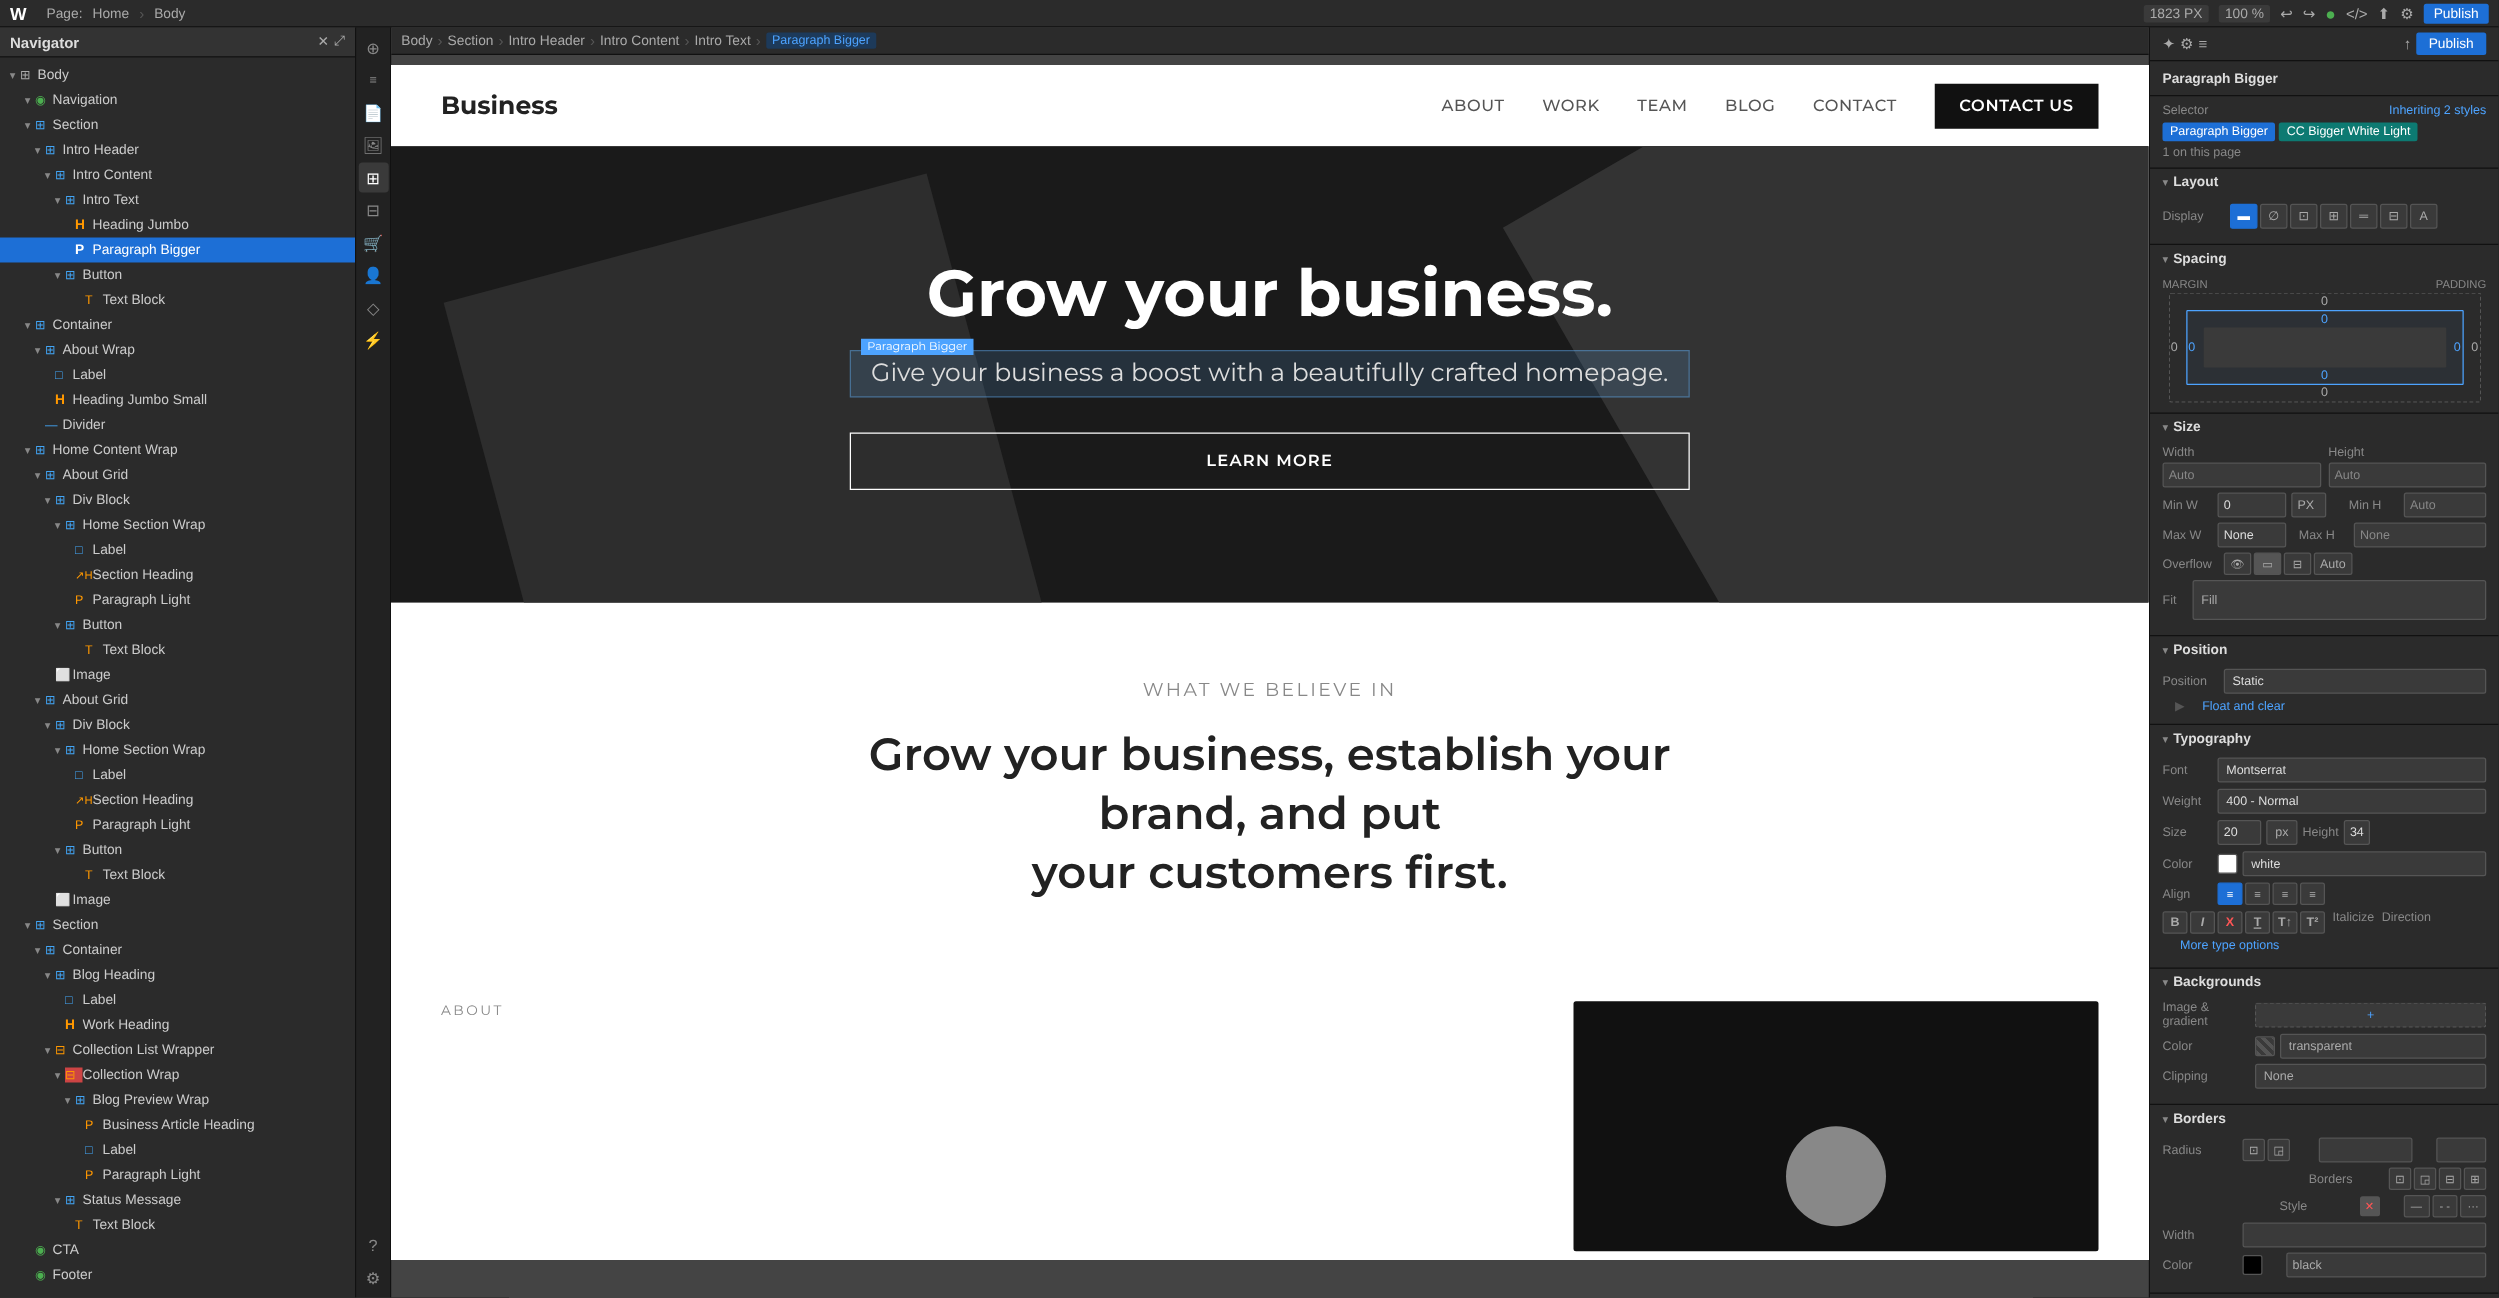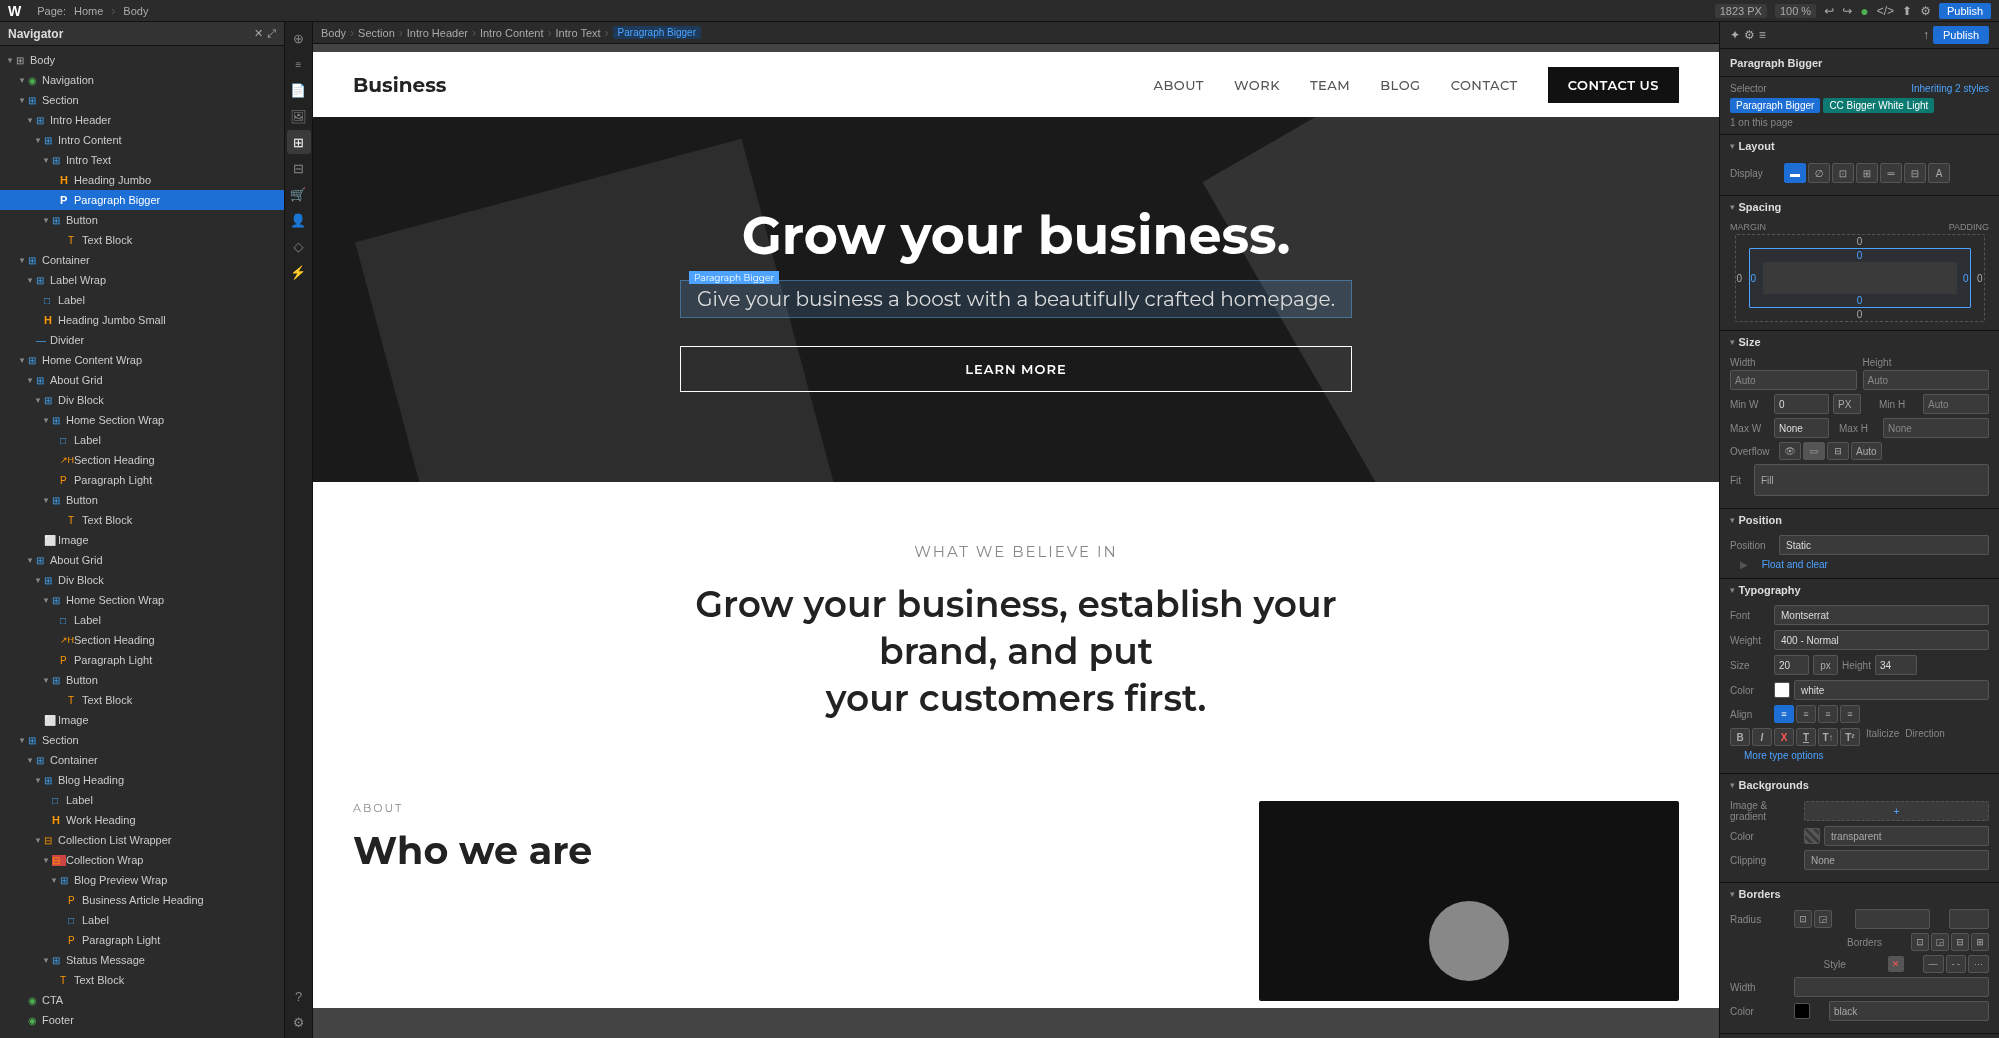--- a/index.html
+++ b/index.html
@@ -145,21 +145,21 @@
     .pos-float-link { color: #4da3ff; font-size: 10px; cursor: pointer; margin-left: 10px; }
 
     
     .typo-content { padding: 4px 10px 8px; }
     .typo-row { display: flex; align-items: center; gap: 4px; margin-bottom: 5px; }
     .typo-label { color: #888; font-size: 10px; width: 40px; flex-shrink: 0; }
     .typo-field { background: #3a3a3a; border: 1px solid #555; border-radius: 2px; height: 20px; flex: 1; color: #ddd; font-size: 10px; padding: 0 6px; display: flex; align-items: center; }
     .typo-size-num { background: #3a3a3a; border: 1px solid #555; border-radius: 2px; height: 20px; width: 35px; color: #ddd; font-size: 10px; padding: 0 4px; display: flex; align-items: center; }
     .typo-unit { background: #3a3a3a; border: 1px solid #555; border-radius: 2px; height: 20px; width: 25px; color: #aaa; font-size: 10px; display: flex; align-items: center; justify-content: center; }
     .typo-height-label { color: #888; font-size: 10px; }
-    .typo-height-num { background: #3a3a3a; border: 1px solid #555; border-radius: 2px; height: 20px; width: 42px; color: #ddd; font-size: 10px; padding: 0 4px; display: flex; align-items: center; }
+    .typo-height-num { background: #3a3a3a; border: 1px solid #555; border-radius: 2px; height: 20px; width: 21px; color: #ddd; font-size: 10px; padding: 0 4px; display: flex; align-items: center; }
     .color-swatch { width: 16px; height: 16px; border-radius: 2px; background: #fff; border: 1px solid #555; flex-shrink: 0; cursor: pointer; }
     .color-swatch.transparent { background: repeating-linear-gradient(45deg, #555 0, #555 3px, #3a3a3a 3px, #3a3a3a 6px); }
     .typo-align-btns { display: flex; gap: 2px; }
     .typo-align-btn { width: 20px; height: 18px; background: #3a3a3a; border: 1px solid #555; border-radius: 2px; font-size: 9px; color: #aaa; display: flex; align-items: center; justify-content: center; cursor: pointer; }
     .typo-align-btn.active { background: #1d6fd6; border-color: #1d6fd6; color: #fff; }
     .typo-style-btns { display: flex; gap: 2px; margin-bottom: 4px; }
     .typo-style-btn { width: 20px; height: 18px; background: #3a3a3a; border: 1px solid #555; border-radius: 2px; font-size: 10px; color: #aaa; display: flex; align-items: center; justify-content: center; cursor: pointer; font-weight: bold; }
     .typo-style-btn.red { color: #ff5555; }
     .more-options { color: #4da3ff; font-size: 10px; cursor: pointer; margin-left: 14px; margin-bottom: 4px; }
 
@@ -276,21 +276,21 @@
         <span class="nav-label">Text Block</span>
       </div>
       <div class="nav-item" style="padding-left:16px;">
         <span class="nav-arrow">▾</span>
         <span class="nav-icon blue">⊞</span>
         <span class="nav-label">Container</span>
       </div>
       <div class="nav-item" style="padding-left:24px;">
         <span class="nav-arrow">▾</span>
         <span class="nav-icon blue">⊞</span>
-        <span class="nav-label">Label Wrap</span>
+        <span class="nav-label">About Wrap</span>
       </div>
       <div class="nav-item" style="padding-left:32px;">
         <span class="nav-arrow"></span>
         <span class="nav-icon blue">□</span>
         <span class="nav-label">Label</span>
       </div>
       <div class="nav-item" style="padding-left:32px;">
         <span class="nav-arrow"></span>
         <span class="nav-icon orange" style="font-weight:bold; font-size:11px;">H</span>
         <span class="nav-label">Heading Jumbo Small</span>
@@ -557,21 +557,20 @@
           <div class="section-label">WHAT WE BELIEVE IN</div>
           <div class="section-heading">
             <span>Grow your business, establish your brand, and put</span><br>
             <span>your customers first.</span>
           </div>
         </div>
 
         <div class="bottom-section">
           <div class="bottom-left">
             <div class="about-label">ABOUT</div>
-            <div class="about-title">Who we are</div>
           </div>
           <div class="bottom-right">
             <div class="person-circle"></div>
           </div>
         </div>
       </div>
     </div>
   </div>
 
   <div class="right-panel">

